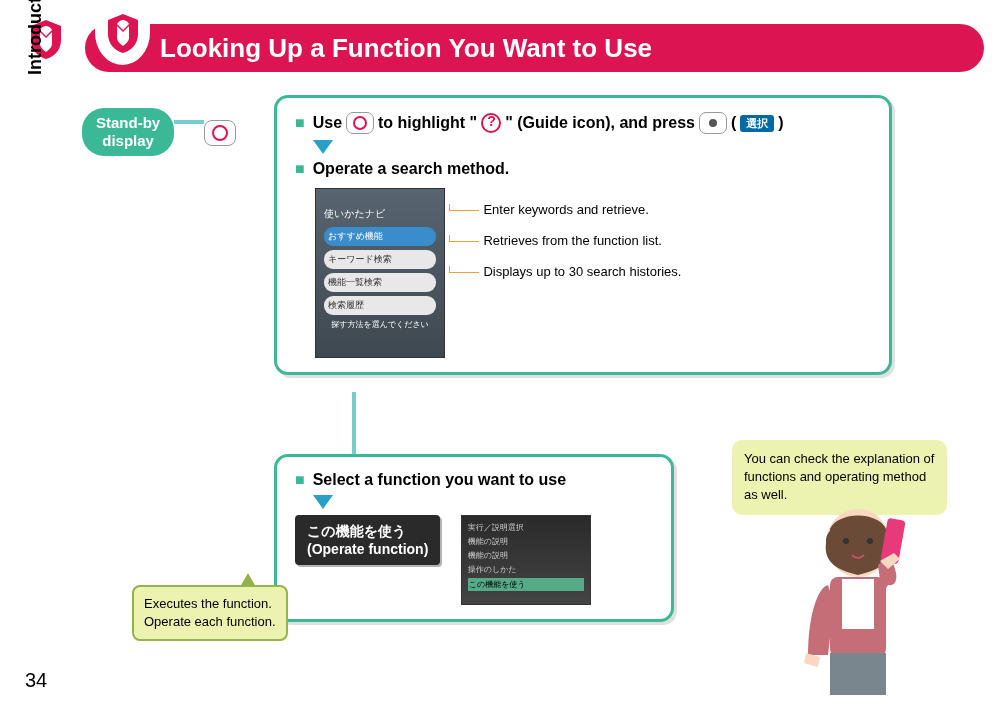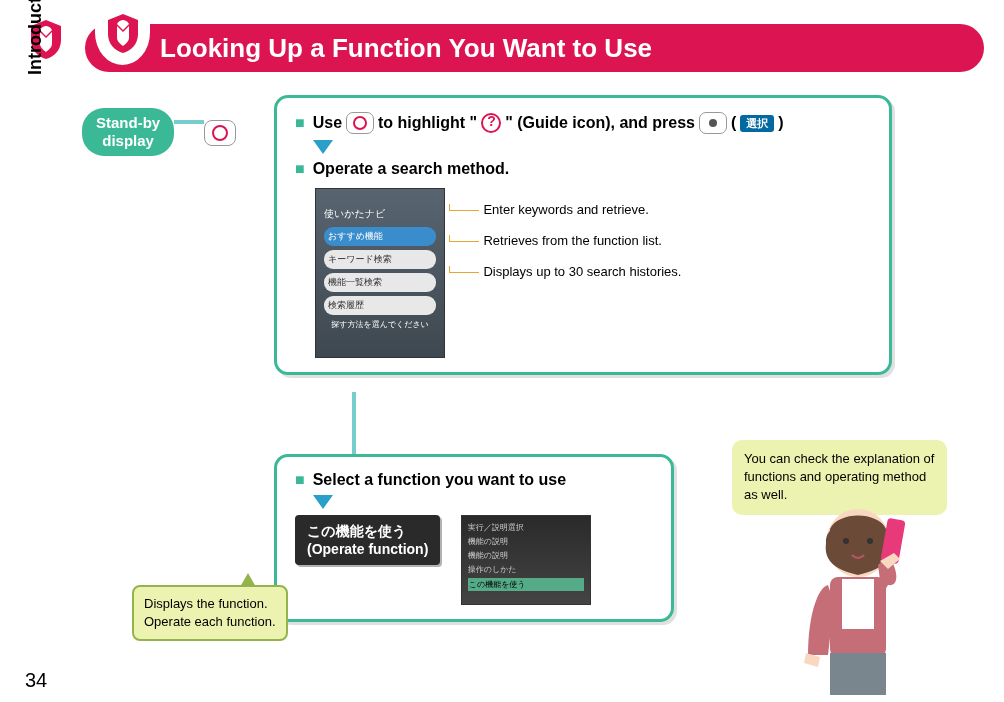--- a/index.html
+++ b/index.html
@@ -440,21 +440,21 @@
       <div class="row">実行／説明選択</div>
       <div class="row">機能の説明</div>
       <div class="row">機能の説明</div>
       <div class="row">操作のしかた</div>
       <div class="row hl">この機能を使う</div>
     </div>
   </div>
 </div>
 
 <div class="callout-exec">
-  <div>Displays the function.</div>
+  <div>Executes the function.</div>
   <div>Operate each function.</div>
 </div>
 
 <div class="speech">
   <span>You can check the explanation of functions and operating method as well.</span>
 </div>
 
 <div class="person">
   <svg viewBox="0 0 180 200">
     <ellipse cx="90" cy="48" rx="32" ry="34" fill="#f8d8c0"></ellipse>

